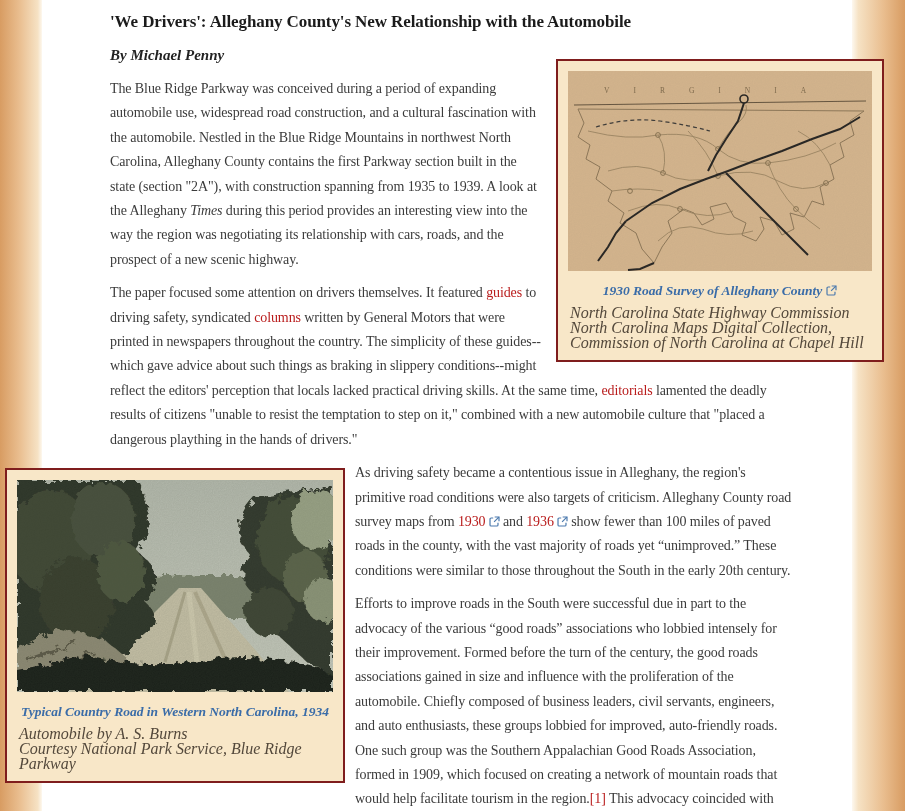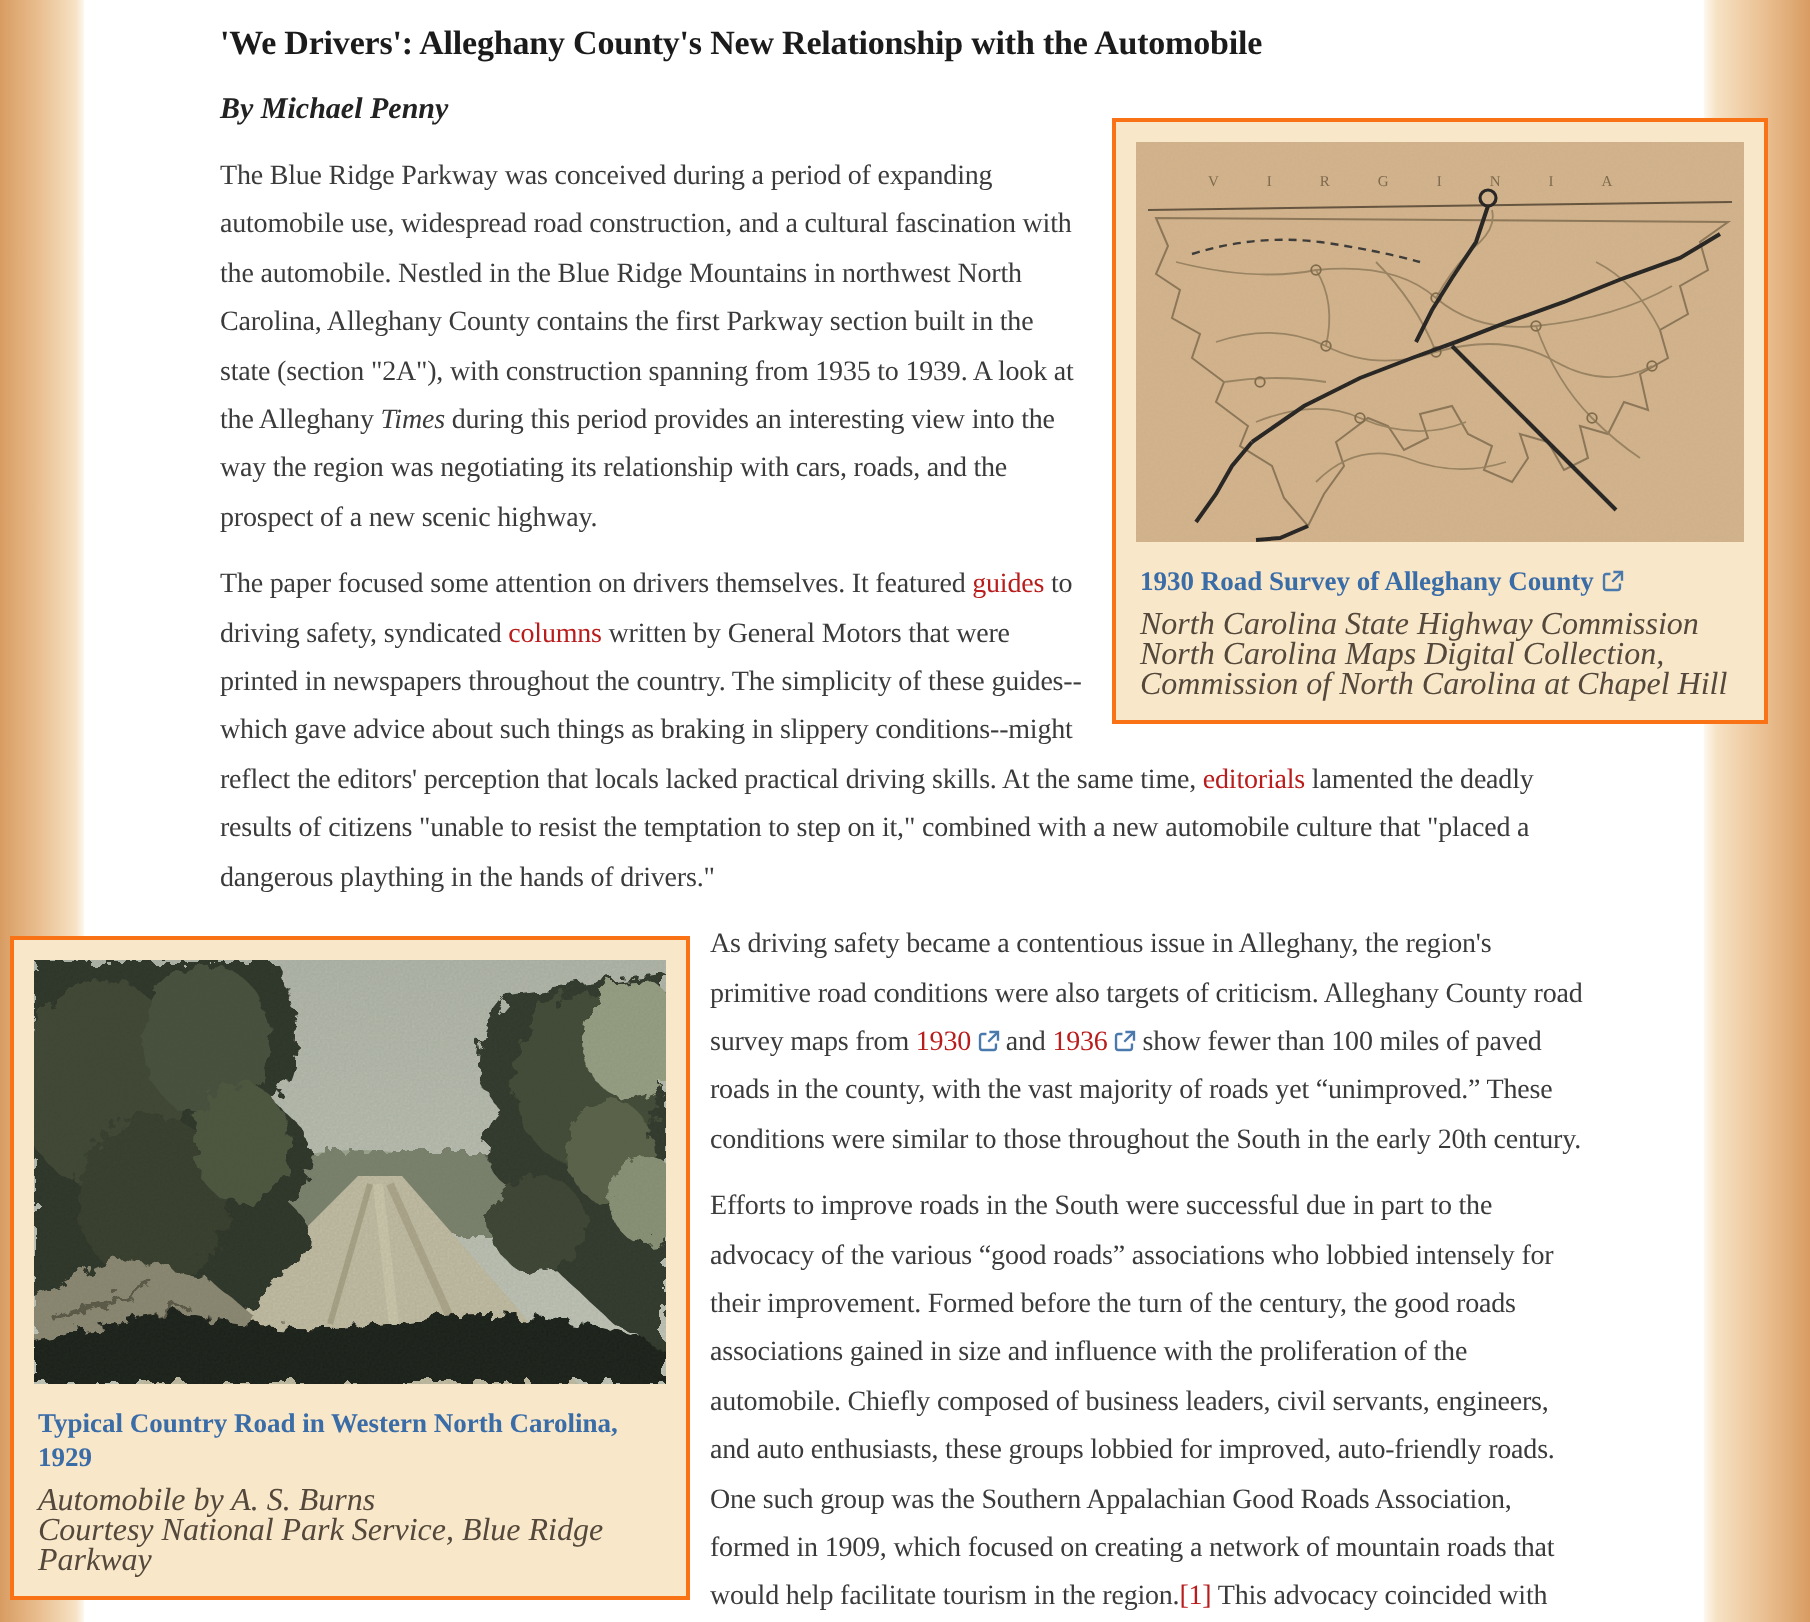--- a/index.html
+++ b/index.html
@@ -13,26 +13,26 @@
   .band-right{right:0;width:53px;background:linear-gradient(90deg,#fdf8ef 0%,#f6e2c4 12%,#e9bd8e 60%,#d89c62 100%);}
   .article{position:relative;z-index:1;margin:0 112px 0 110px;width:683px;padding-top:6px;}
   h1.title{font-size:17px;line-height:24px;font-weight:bold;color:#1b1b1b;margin:4px 0 0 0;letter-spacing:-0.1px;}
   .byline{font-size:15px;font-weight:bold;font-style:italic;color:#222;margin:13px 0 0 0;}
   p.body-p{font-size:14px;line-height:24.4px;color:#3b3b3b;margin:0 0 9px 0;letter-spacing:-0.1px;text-align:left;}
   p.first{margin-top:13px;}
   a.lnk{color:#b91c1c;text-decoration:none;cursor:pointer;}
   a.lnk svg{margin-left:3px;vertical-align:-1px;}
   em{font-style:italic;}
 
-  figure{margin:0;border:2px solid #f97316;background:#f8e7c8;padding:10px;box-sizing:border-box;}
+  figure{margin:0;border:2px solid #7f1d1d;background:#f8e7c8;padding:10px;box-sizing:border-box;}
   figure.fig-map{float:right;width:328px;margin:-5px -91px 14px 13px;}
   figure.fig-photo{float:left;width:340px;margin:7px 10px 12px -105px;}
   .fig-img{display:block;}
   figcaption{padding:2px 2px 0 2px;}
-  .cap-title{margin-top:9px;font-size:13.5px;font-weight:bold;line-height:17px;}
+  .cap-title{margin-top:9px;font-size:13.5px;font-weight:bold;font-style:italic;line-height:17px;text-align:center;}
   .cap-title a{color:#3a6ca8;text-decoration:none;}
   .cap-credit{margin-top:6px;font-size:16px;font-style:italic;line-height:15px;color:#53483b;}
   .cap-credit div{margin:0;}
 </style>
 </head>
 <body>
 
 <div class="band band-left"></div>
 <div class="band band-right"></div>
 
@@ -145,21 +145,21 @@
       </g>
       <g filter="url(#rough)">
         <polygon points="0,212 0,168 42,148 88,160 112,180 96,212" fill="#8f8b74"></polygon>
         <path d="M10 180 L60 162 M20 196 L76 172 M6 206 L88 184" stroke="#5c5946" stroke-width="3" fill="none"></path>
       </g>
       <path d="M0 212 L316 212 L316 194 Q250 170 190 180 Q130 190 70 176 L0 190 Z" fill="#181b14" filter="url(#rough)"></path>
       <rect x="0" y="0" width="316" height="212" filter="url(#pgrain)" opacity="0.16"></rect>
     </svg>
     <figcaption>
       <div class="cap-title">
-        <a href="#">Typical Country Road in Western North Carolina, 1929</a>
+        <a href="#">Typical Country Road in Western North Carolina, 1934</a>
       </div>
       <div class="cap-credit">
         <div>Automobile by A. S. Burns</div>
         <div>Courtesy National Park Service, Blue Ridge Parkway</div>
       </div>
     </figcaption>
   </figure>
 
   <p class="body-p">As driving safety became a contentious issue in Alleghany, the region's primitive road conditions were also targets of criticism. Alleghany County road survey maps from <a href="#" class="lnk">1930<svg width="11" height="11" viewBox="0 0 12 12" aria-hidden="true">
     <path d="M4.6 2.2H2.3C1.6 2.2 1.1 2.7 1.1 3.4v6.3c0 .7.5 1.2 1.2 1.2h6.3c.7 0 1.2-.5 1.2-1.2V7.4" fill="none" stroke="#4a79ad" stroke-width="1.3"></path>

